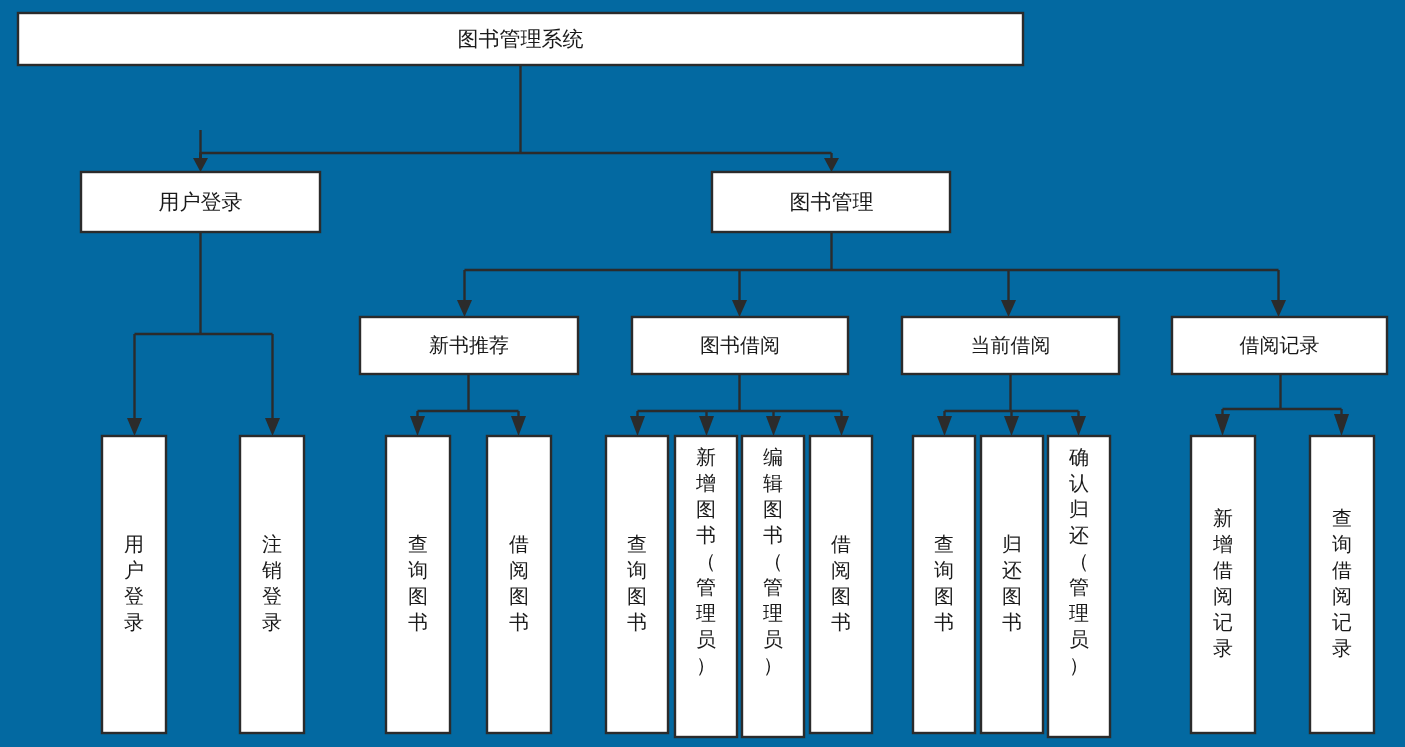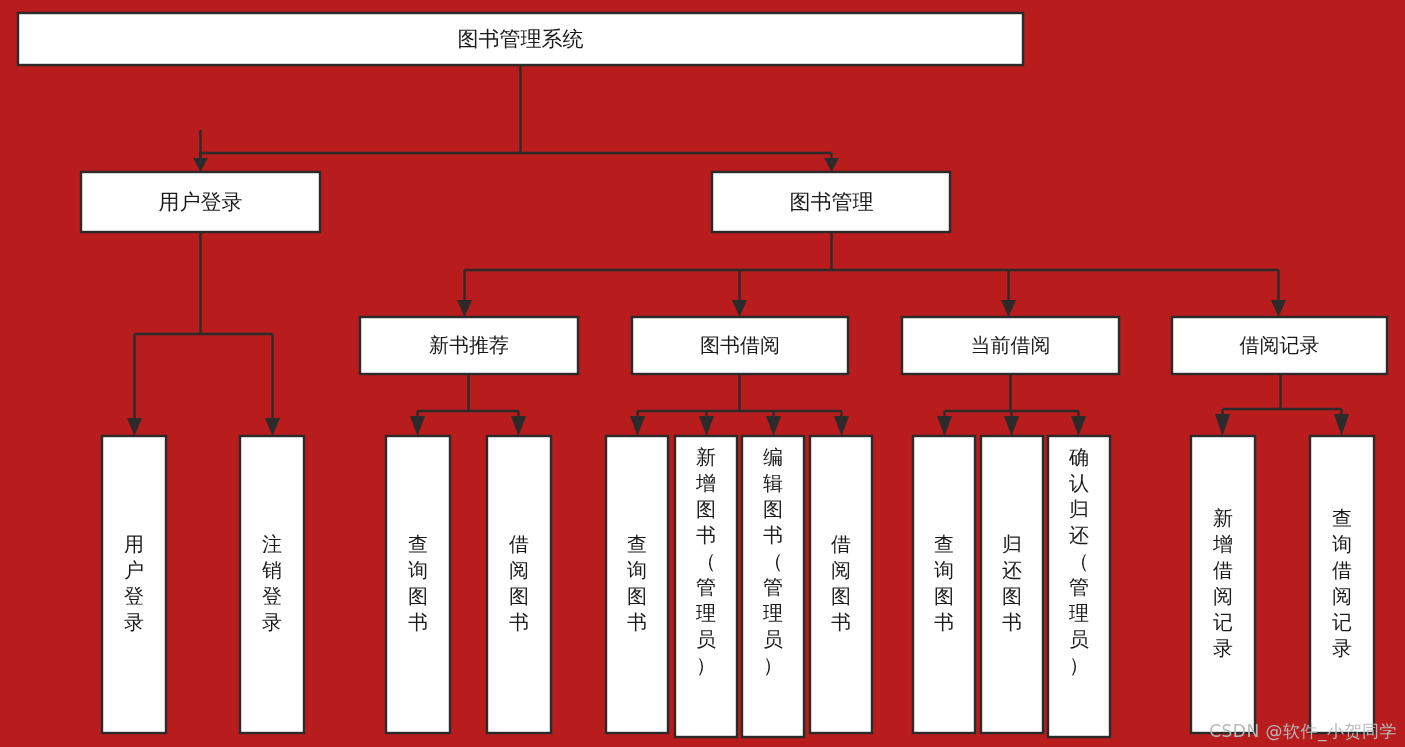--- a/index.html
+++ b/index.html
@@ -11,21 +11,21 @@
   body {
     width: 1405px;
     height: 747px;
     font-family: "DejaVu Sans", "Liberation Sans", sans-serif;
     overflow: hidden;
   }
   #diagram-root {
     position: relative;
     width: 1405px;
     height: 747px;
-    background: #b91c1c;
+    background: #0369a1;
   }
   svg#flowchart {
     display: block;
     width: 1405px;
     height: 747px;
   }
   .node-rect {
     fill: #ffffff;
     stroke: #2b2b2b;
     stroke-width: 2.4;
@@ -229,14 +229,13 @@
           <text class="vert-label" x="1223"><tspan class="vert-char" x="1223" y="519.5">新</tspan><tspan class="vert-char" x="1223" y="545.5">增</tspan><tspan class="vert-char" x="1223" y="571.5">借</tspan><tspan class="vert-char" x="1223" y="597.5">阅</tspan><tspan class="vert-char" x="1223" y="623.5">记</tspan><tspan class="vert-char" x="1223" y="649.5">录</tspan></text>
         </g>
         <g>
           <rect class="node-rect" x="1310" y="436" width="64" height="297"></rect>
           <text class="vert-label" x="1342"><tspan class="vert-char" x="1342" y="519.5">查</tspan><tspan class="vert-char" x="1342" y="545.5">询</tspan><tspan class="vert-char" x="1342" y="571.5">借</tspan><tspan class="vert-char" x="1342" y="597.5">阅</tspan><tspan class="vert-char" x="1342" y="623.5">记</tspan><tspan class="vert-char" x="1342" y="649.5">录</tspan></text>
         </g>
       </g>
 
   </svg>
 
-  <div class="watermark">CSDN @软件_小贺同学</div>
 </div>
 
 </body></html>

